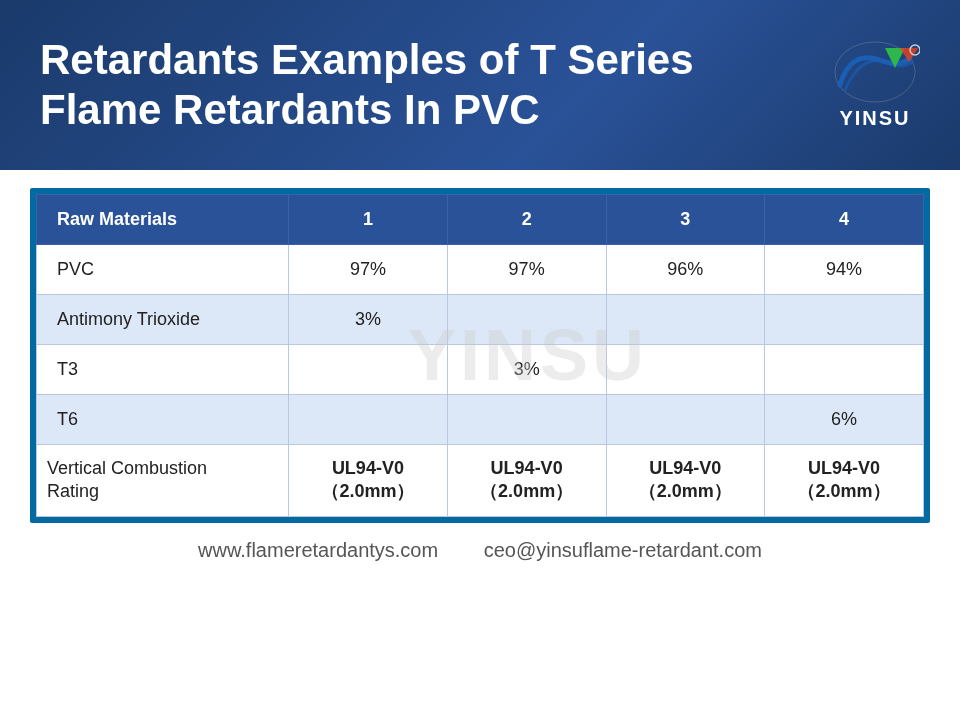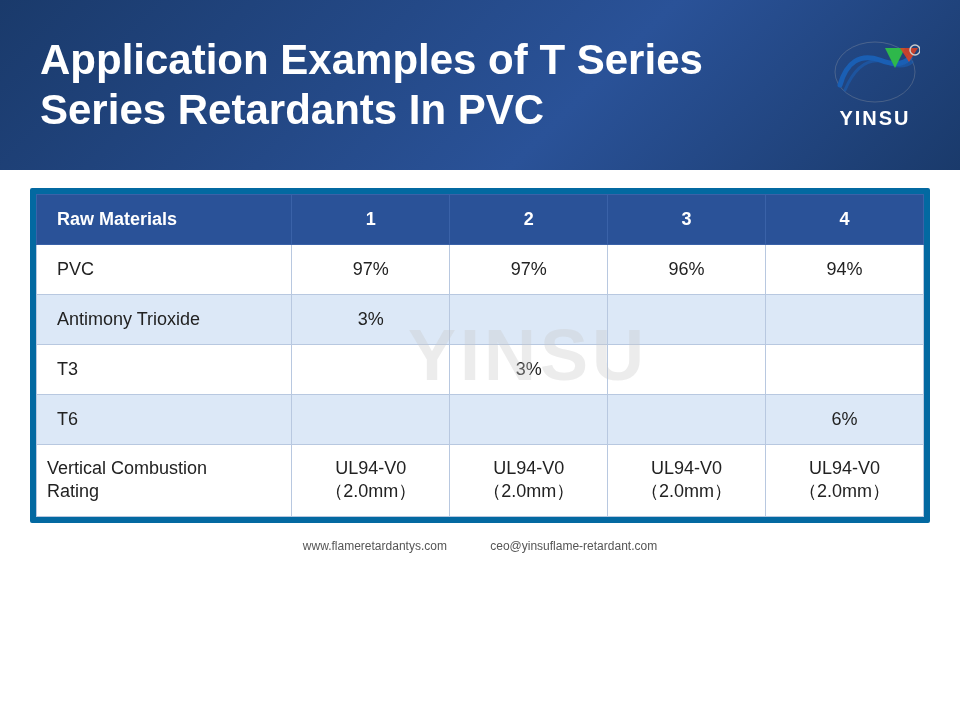--- a/index.html
+++ b/index.html
@@ -88,20 +88,21 @@
       margin-left: 23px;
     }
     tbody tr td:first-child {
       text-align: left;
       padding-left: 20px;
       font-weight: 500;
     }
     .last-row td {
       padding: 12px 10px;
       vertical-align: middle;
+      font-weight: bold;
     }
     .last-row td:first-child {
       text-align: center;
       padding-left: 10px;
       line-height: 1.3;
     }
 
     
     .table-container {
       position: relative;
@@ -116,34 +117,34 @@
       color: rgba(200, 200, 200, 0.35);
       pointer-events: none;
       letter-spacing: 4px;
       white-space: nowrap;
     }
 
     
     .footer {
       text-align: center;
       margin-top: 16px;
-      font-size: 12px;
+      font-size: 20px;
       color: #555;
     }
     .footer span {
       margin: 0 20px;
     }
   </style>
 </head>
 <body>
 
 <div class="header">
   <div class="header-title">
-    <span>Application Examples of T Series</span><br>
-    <span>Series Retardants In PVC</span>
+    <span>Retardants Examples of T Series</span><br>
+    <span>Flame Retardants In PVC</span>
   </div>
   <div class="logo-container">
 
     <svg class="logo-graphic" viewBox="0 0 90 65" xmlns="http://www.w3.org/2000/svg">
 
       <ellipse cx="45" cy="32" rx="40" ry="30" fill="none" stroke="#aaa" stroke-width="1" opacity="0.3"></ellipse>
 
       <path d="M10,45 Q20,10 50,20 Q70,28 80,18" fill="none" stroke="#1a5fb4" stroke-width="5" stroke-linecap="round"></path>
       <path d="M15,50 Q30,15 55,22 Q72,30 82,22" fill="none" stroke="#1a5fb4" stroke-width="3" stroke-linecap="round" opacity="0.6"></path>
 

